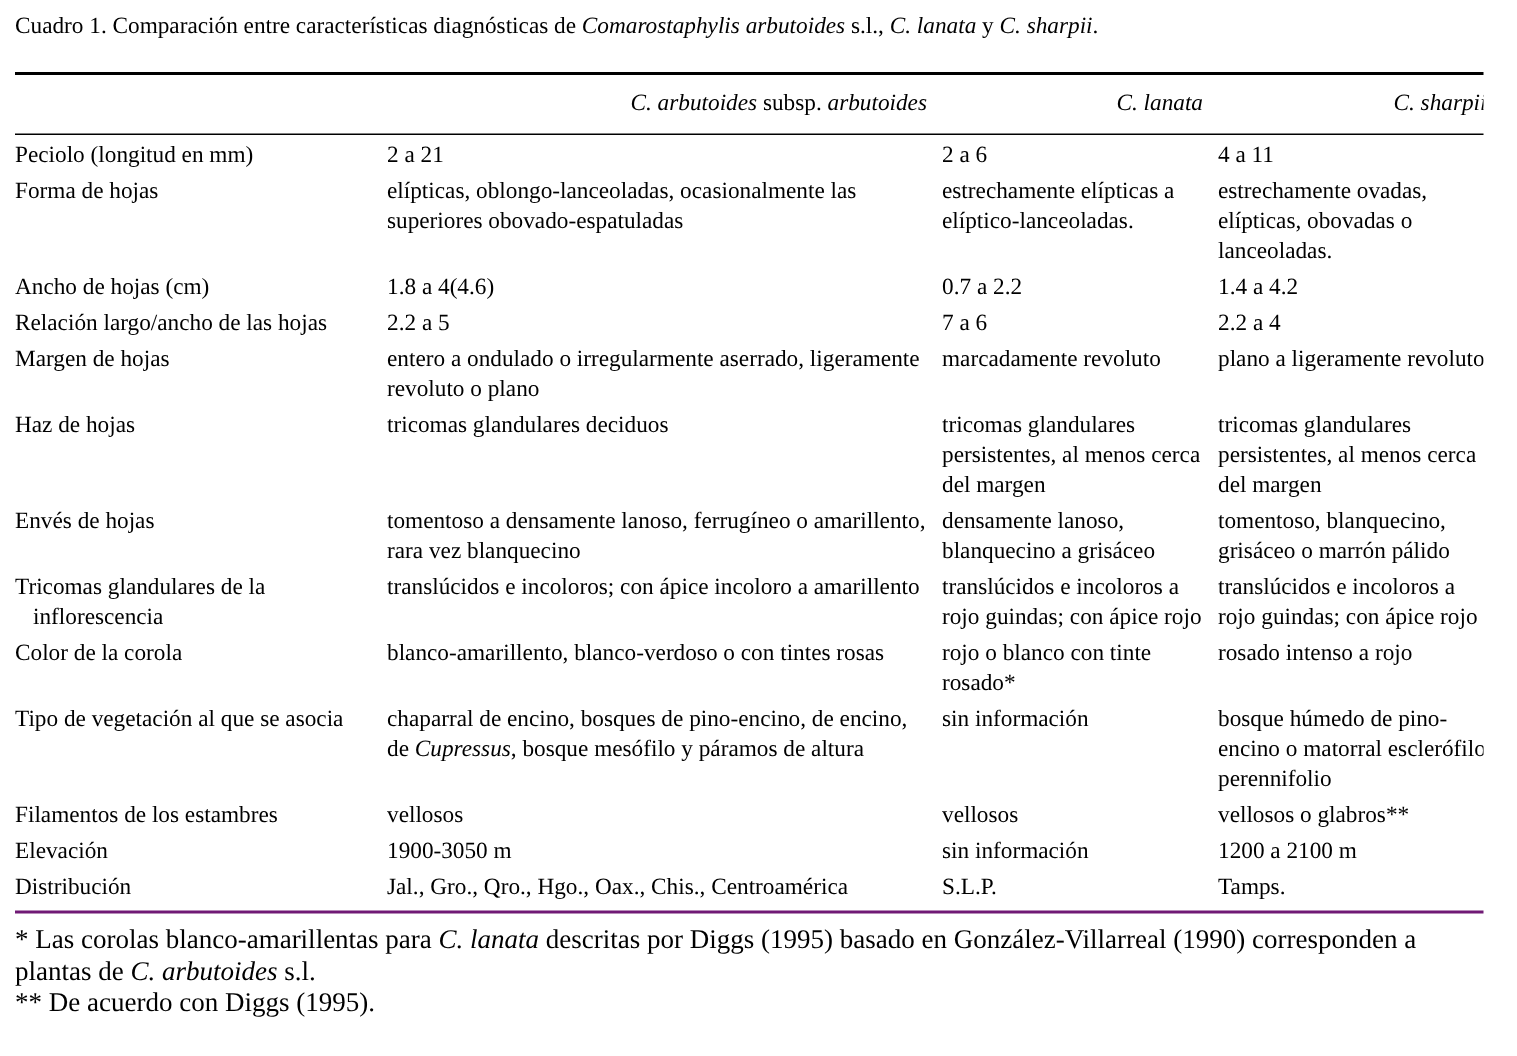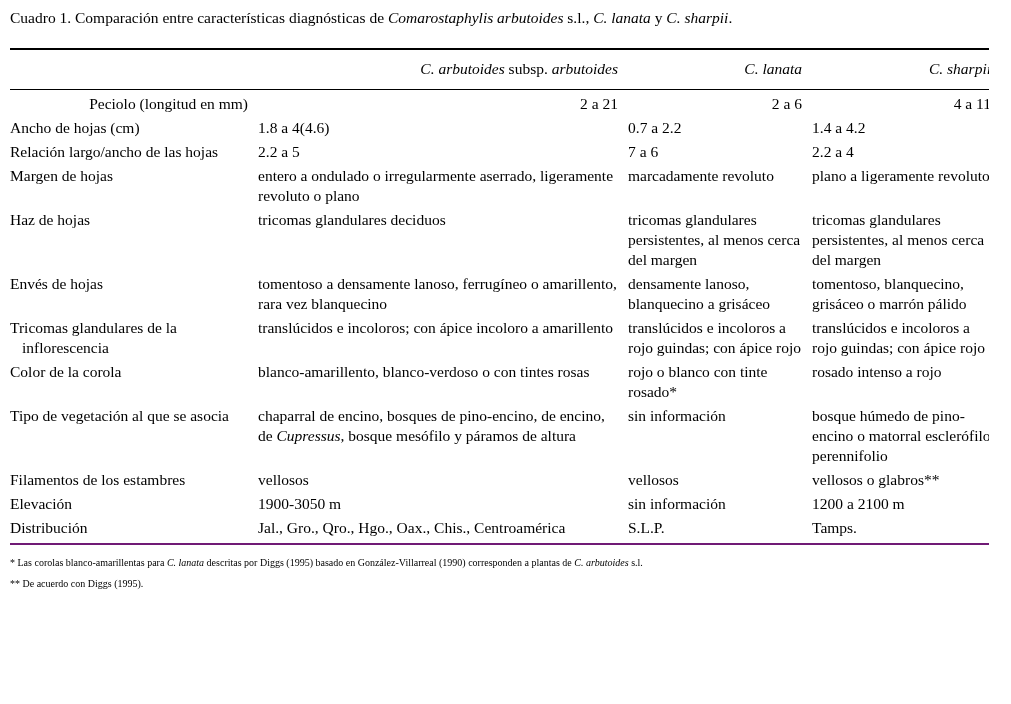--- a/index.html
+++ b/index.html
@@ -34,31 +34,31 @@
     line-height: 20px;
     padding: 9px 10px 10px 0;
     vertical-align: top;
   }
   table.cmp tbody td {
     font-size: 15.5px;
     line-height: 20px;
     vertical-align: top;
     padding: 2px 10px 2px 0;
   }
-  table.cmp tbody tr:first-child td { padding-top: 4px; text-align: right; }
+  table.cmp tbody tr:first-child td { padding-top: 4px; }
   table.cmp tbody tr:last-child td {
     border-bottom: 2px solid #701a75;
     padding-bottom: 5px;
   }
   td.lbl {
     padding-left: 12px !important;
     text-indent: -12px;
   }
   .footnotes {
-    font-size: 10px;
+    font-size: 18px;
     line-height: 21px;
     margin-top: 7px;
   }
   .footnotes p { margin: 0; }
   i { font-style: italic; }
 </style>
 </head>
 <body>
 
 <div class="page">
@@ -79,20 +79,26 @@
         <th><i>C. lanata</i></th>
         <th><i>C. sharpii</i></th>
       </tr>
     </thead>
     <tbody>
       <tr>
         <td class="lbl">Peciolo (longitud en mm)</td>
         <td>2 a 21</td>
         <td>2 a 6</td>
         <td>4 a 11</td>
+      </tr>
+      <tr>
+        <td class="lbl">Forma de hojas</td>
+        <td>elípticas, oblongo-lanceoladas, ocasionalmente las superiores obovado-espatuladas</td>
+        <td>estrechamente elípticas a elíptico-lanceoladas.</td>
+        <td>estrechamente ovadas, elípticas, obovadas o lanceoladas.</td>
       </tr>
       <tr>
         <td class="lbl">Ancho de hojas (cm)</td>
         <td>1.8 a 4(4.6)</td>
         <td>0.7 a 2.2</td>
         <td>1.4 a 4.2</td>
       </tr>
       <tr>
         <td class="lbl">Relación largo/ancho de las hojas</td>
         <td>2.2 a 5</td>

